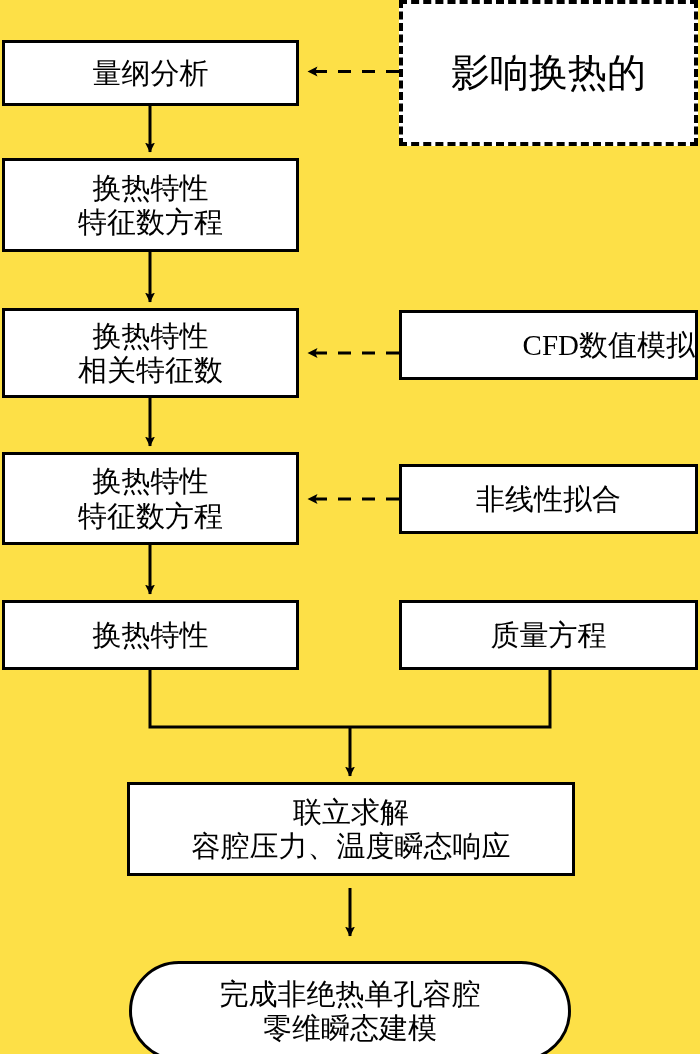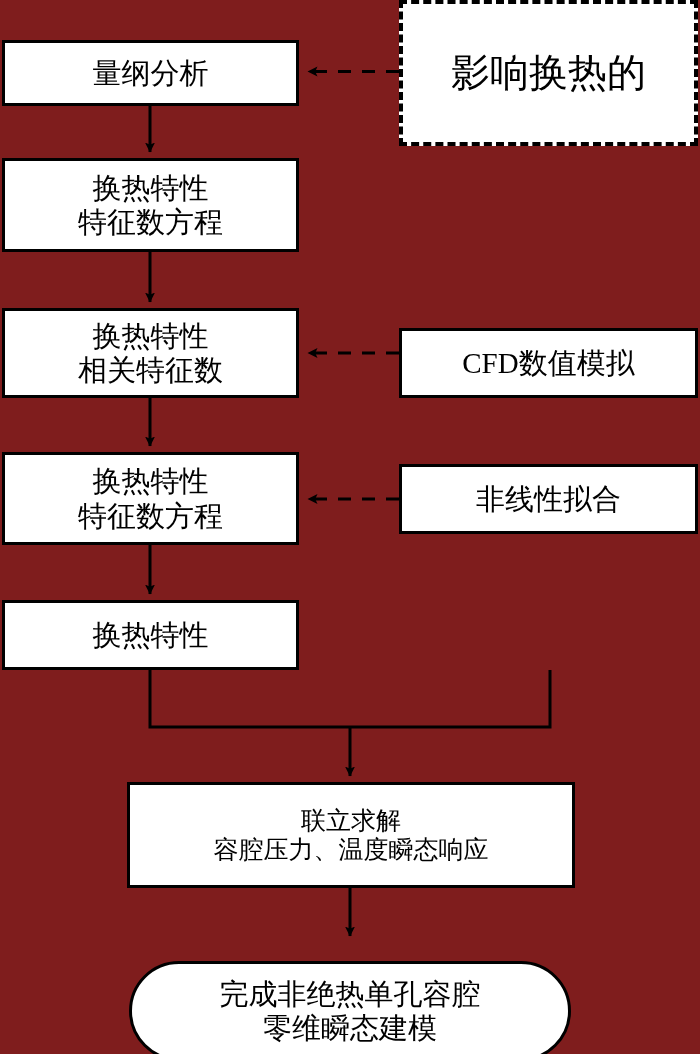--- a/index.html
+++ b/index.html
@@ -4,21 +4,21 @@
 <style>
   html, body {
     margin: 0;
     padding: 0;
     background: #ffffff;
   }
   #canvas {
     position: relative;
     width: 700px;
     height: 1054px;
-    background: #7f1d1d;
+    background: #fde047;
     font-family: "Liberation Serif", "DejaVu Serif", serif;
     overflow: hidden;
   }
   .node {
     position: absolute;
     box-sizing: border-box;
     display: flex;
     flex-direction: column;
     align-items: center;
     justify-content: center;
@@ -109,39 +109,42 @@
   <div class="node solid" style="left:2px; top:158px; width:297px; height:94px; font-size:29px;">
     <span class="line">换热特性</span>
     <span class="line">特征数方程</span>
   </div>
 
   <div class="node solid" style="left:2px; top:308px; width:297px; height:90px; font-size:29px;">
     <span class="line">换热特性</span>
     <span class="line">相关特征数</span>
   </div>
 
-  <div class="node solid" style="left:399px; top:328px; width:299px; height:70px; font-size:29px;">
+  <div class="node solid" style="left:399px; top:310px; width:299px; height:70px; font-size:29px;align-items:flex-end;">
     <span class="line">CFD数值模拟</span>
   </div>
 
   <div class="node solid" style="left:2px; top:452px; width:297px; height:93px; font-size:29px;">
     <span class="line">换热特性</span>
     <span class="line">特征数方程</span>
   </div>
 
   <div class="node solid" style="left:399px; top:464px; width:299px; height:70px; font-size:29px;">
     <span class="line">非线性拟合</span>
   </div>
 
   <div class="node solid" style="left:2px; top:600px; width:297px; height:70px; font-size:29px;">
     <span class="line">换热特性</span>
   </div>
 
+  <div class="node solid" style="left:399px; top:600px; width:299px; height:70px; font-size:29px;">
+    <span class="line">质量方程</span>
+  </div>
 
-  <div class="node solid" style="left:127px; top:782px; width:448px; height:106px; font-size:25px;">
+  <div class="node solid" style="left:127px; top:782px; width:448px; height:94px; font-size:29px;">
     <span class="line">联立求解</span>
     <span class="line">容腔压力、温度瞬态响应</span>
   </div>
 
   <div class="node rounded" style="left:129px; top:961px; width:442px; height:100px; font-size:29px;">
     <span class="line">完成非绝热单孔容腔</span>
     <span class="line">零维瞬态建模</span>
   </div>
 
 </div>

